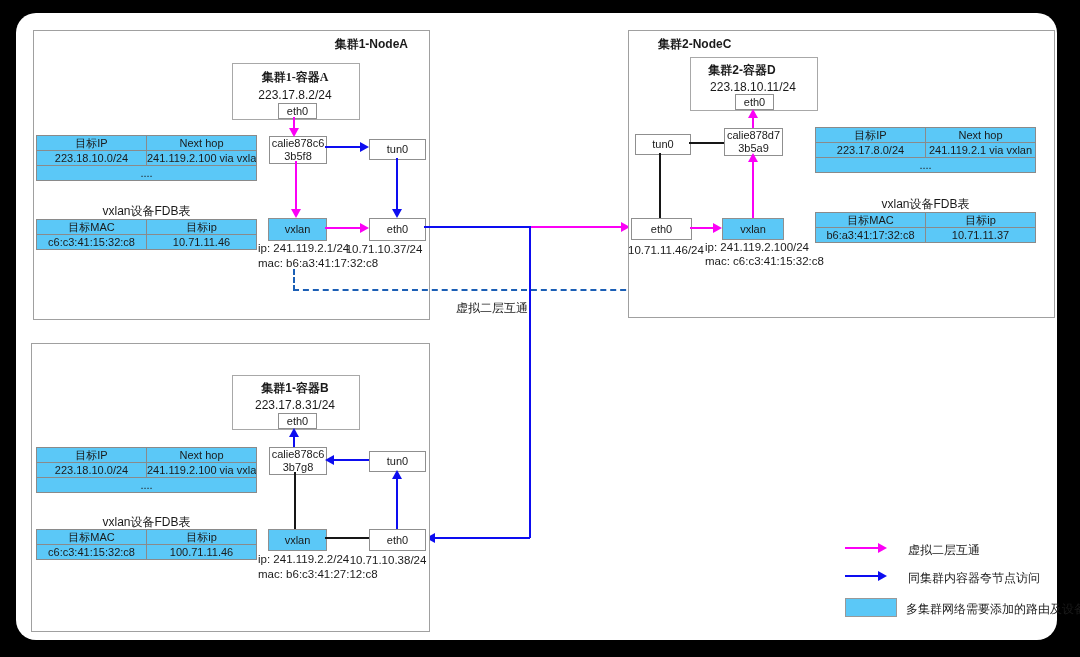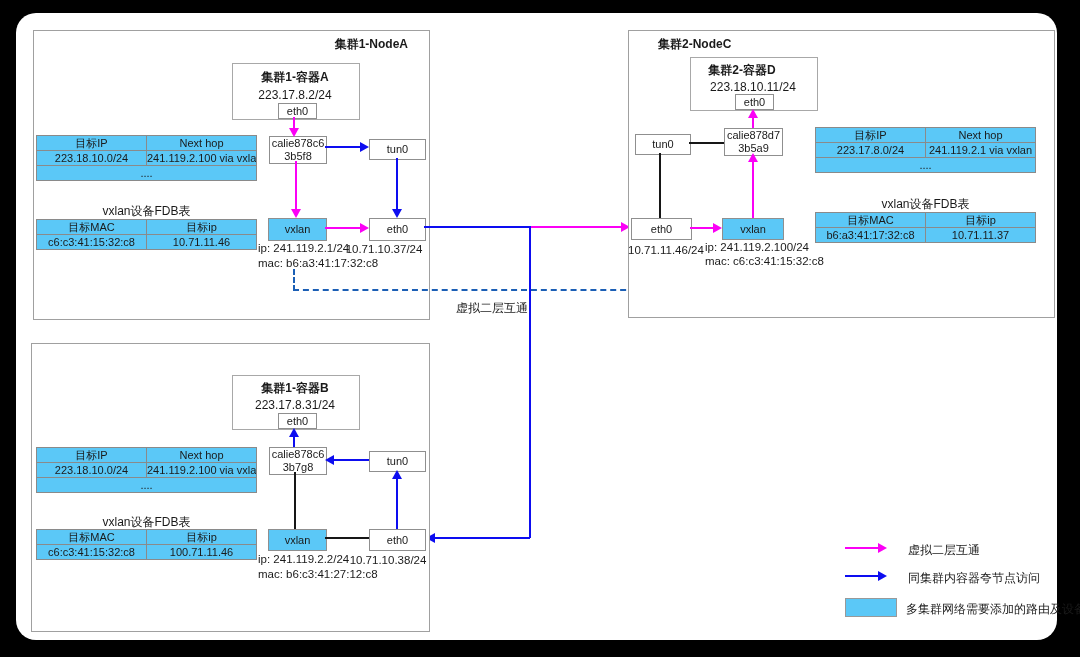--- a/index.html
+++ b/index.html
@@ -42,21 +42,21 @@
 </head>
 <body>
 
 <div id="stage">
   <div id="sheet"></div>
 
   <div class="node" style="left:33px;top:30px;width:395px;height:288px;"></div>
   <div class="node-title" style="left:238px;top:36px;width:170px;text-align:right;">集群1-NodeA</div>
 
   <div class="cont" style="left:232px;top:63px;width:126px;height:55px;"></div>
-  <div class="ctext ctitle" style="left:232px;top:69px;width:126px;">集群1-容器A</div>
+  <div class="ctext ctitle" style="left:232px;top:69px;width:126px;font-family:Liberation Serif, serif;">集群1-容器A</div>
   <div class="ctext" style="left:232px;top:88px;width:126px;">223.17.8.2/24</div>
   <div class="mini" style="left:278px;top:103px;width:37px;height:14px;">eth0</div>
 
   <div class="tbl" style="left:36px;top:135px;width:221px;">
     <div class="trow">
         <div class="cell">目标IP</div>
         <div class="cell">Next hop</div>
       </div>
     <div class="trow">
         <div class="cell">223.18.10.0/24</div>

